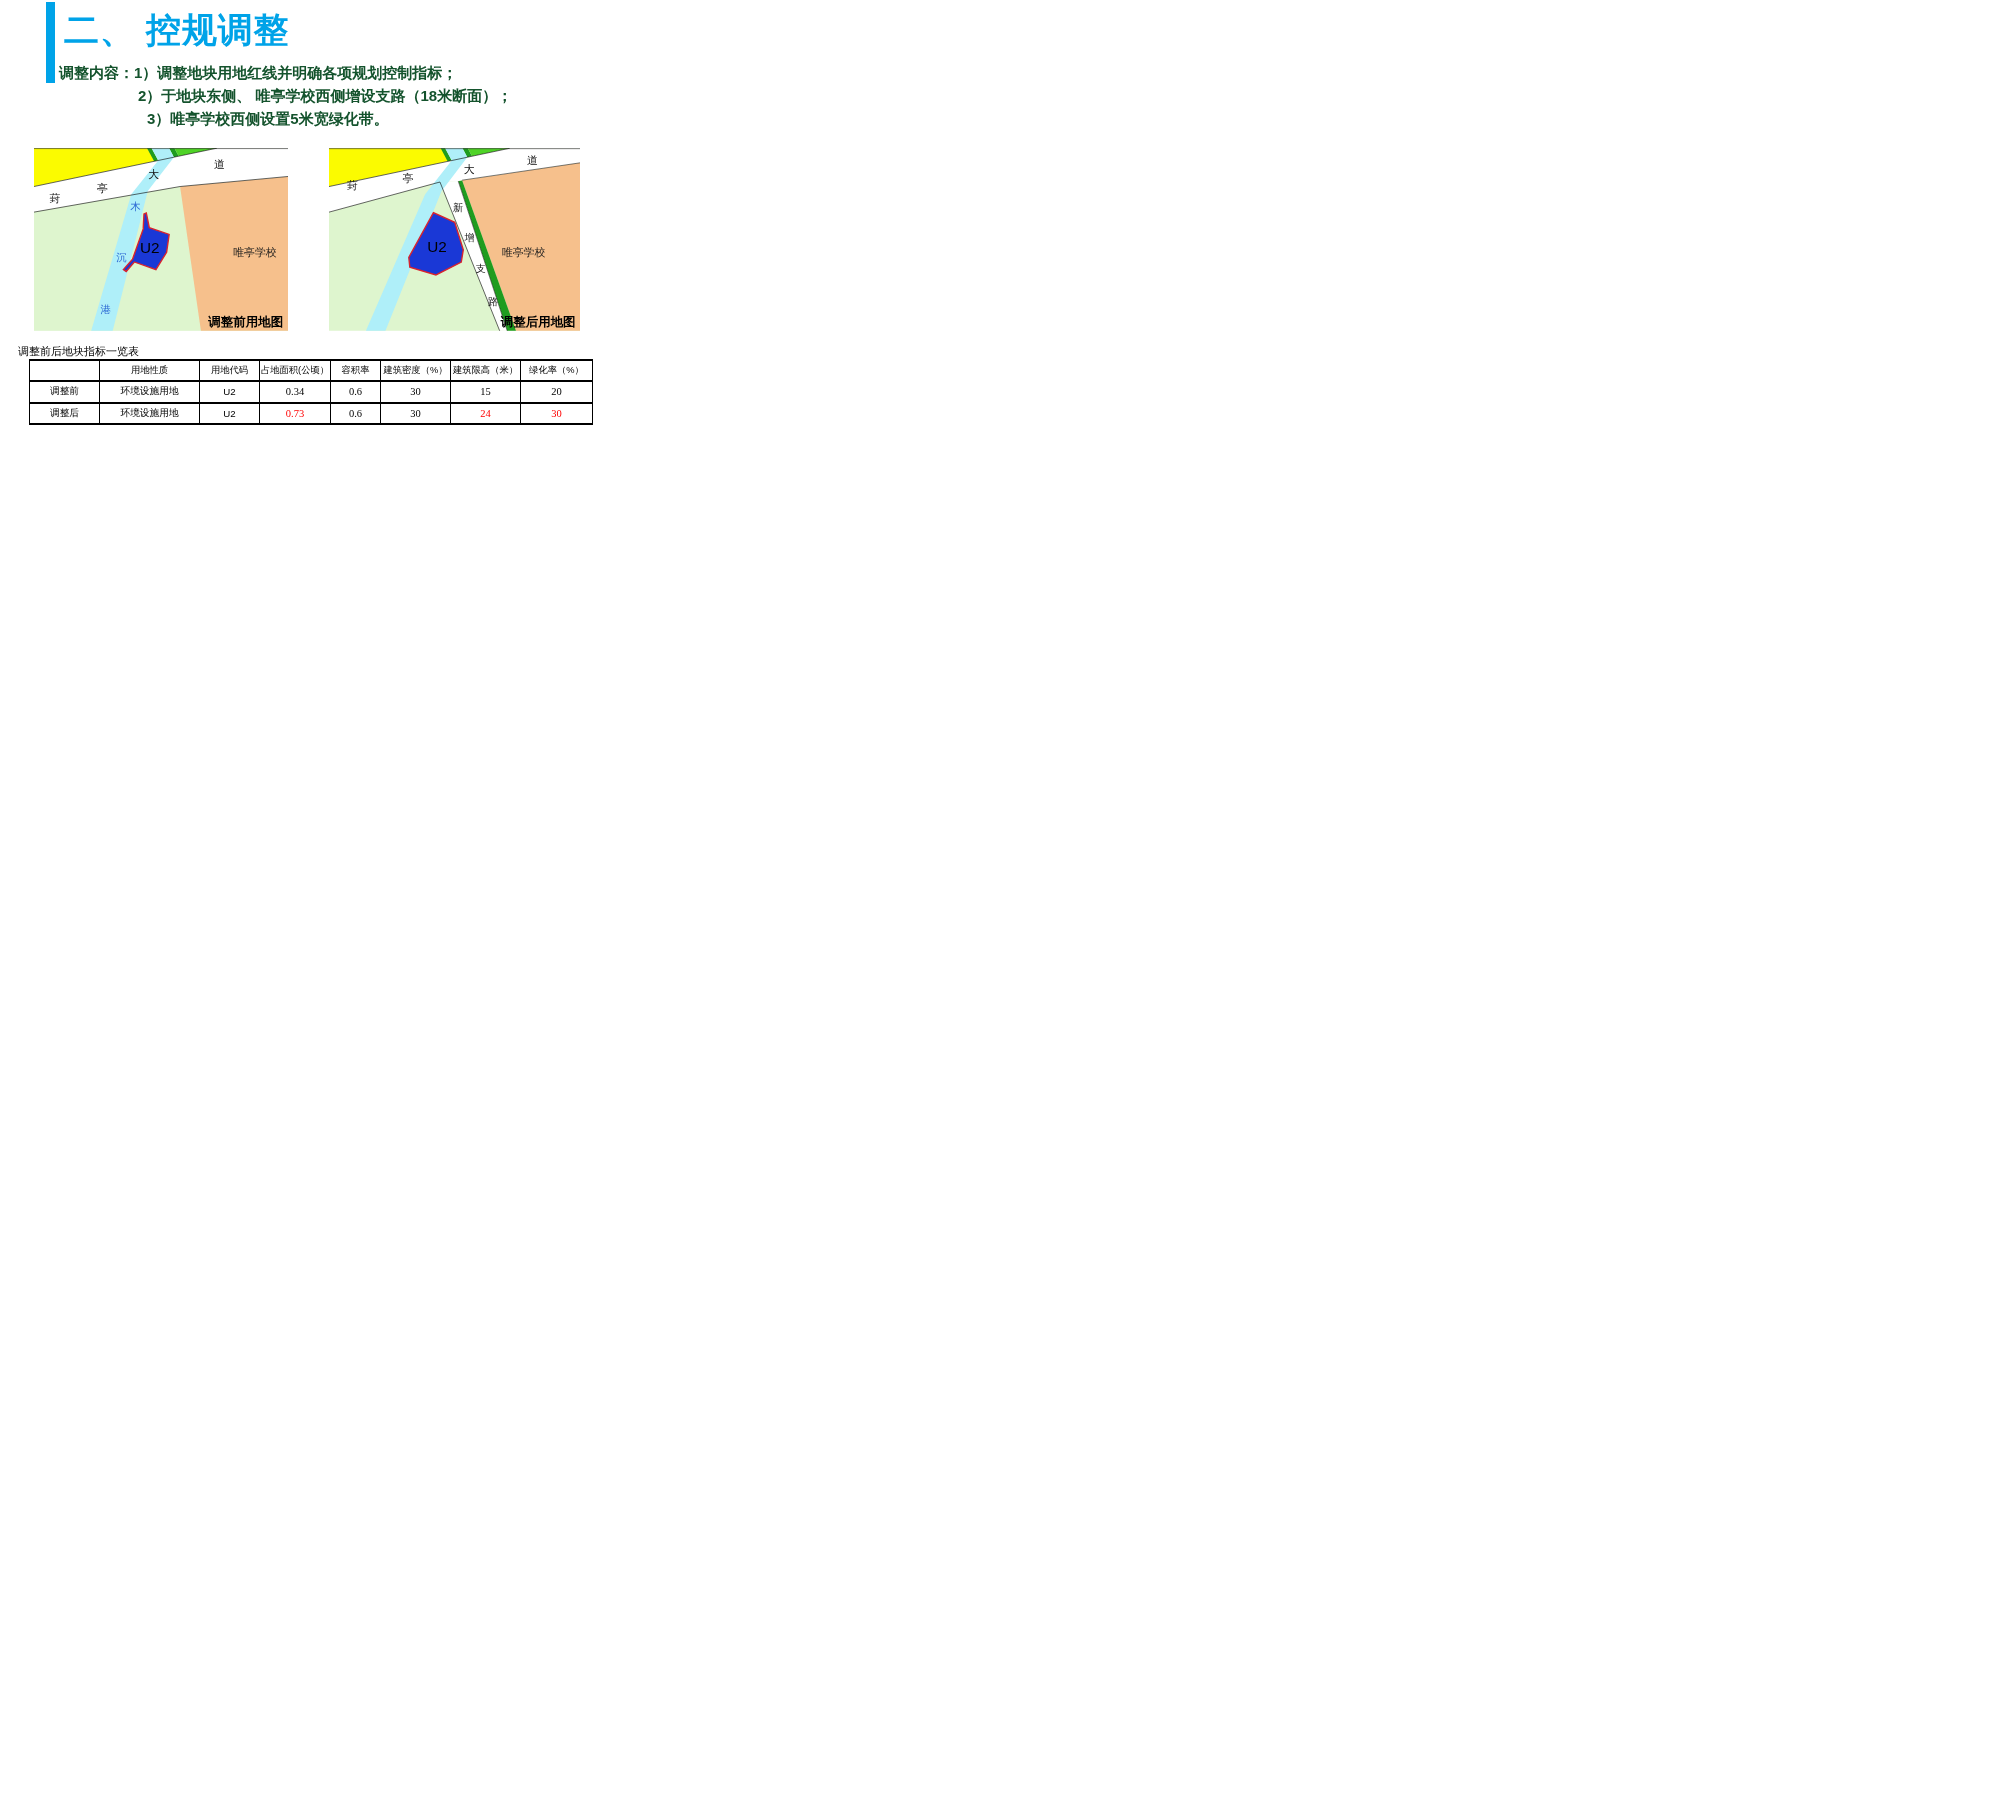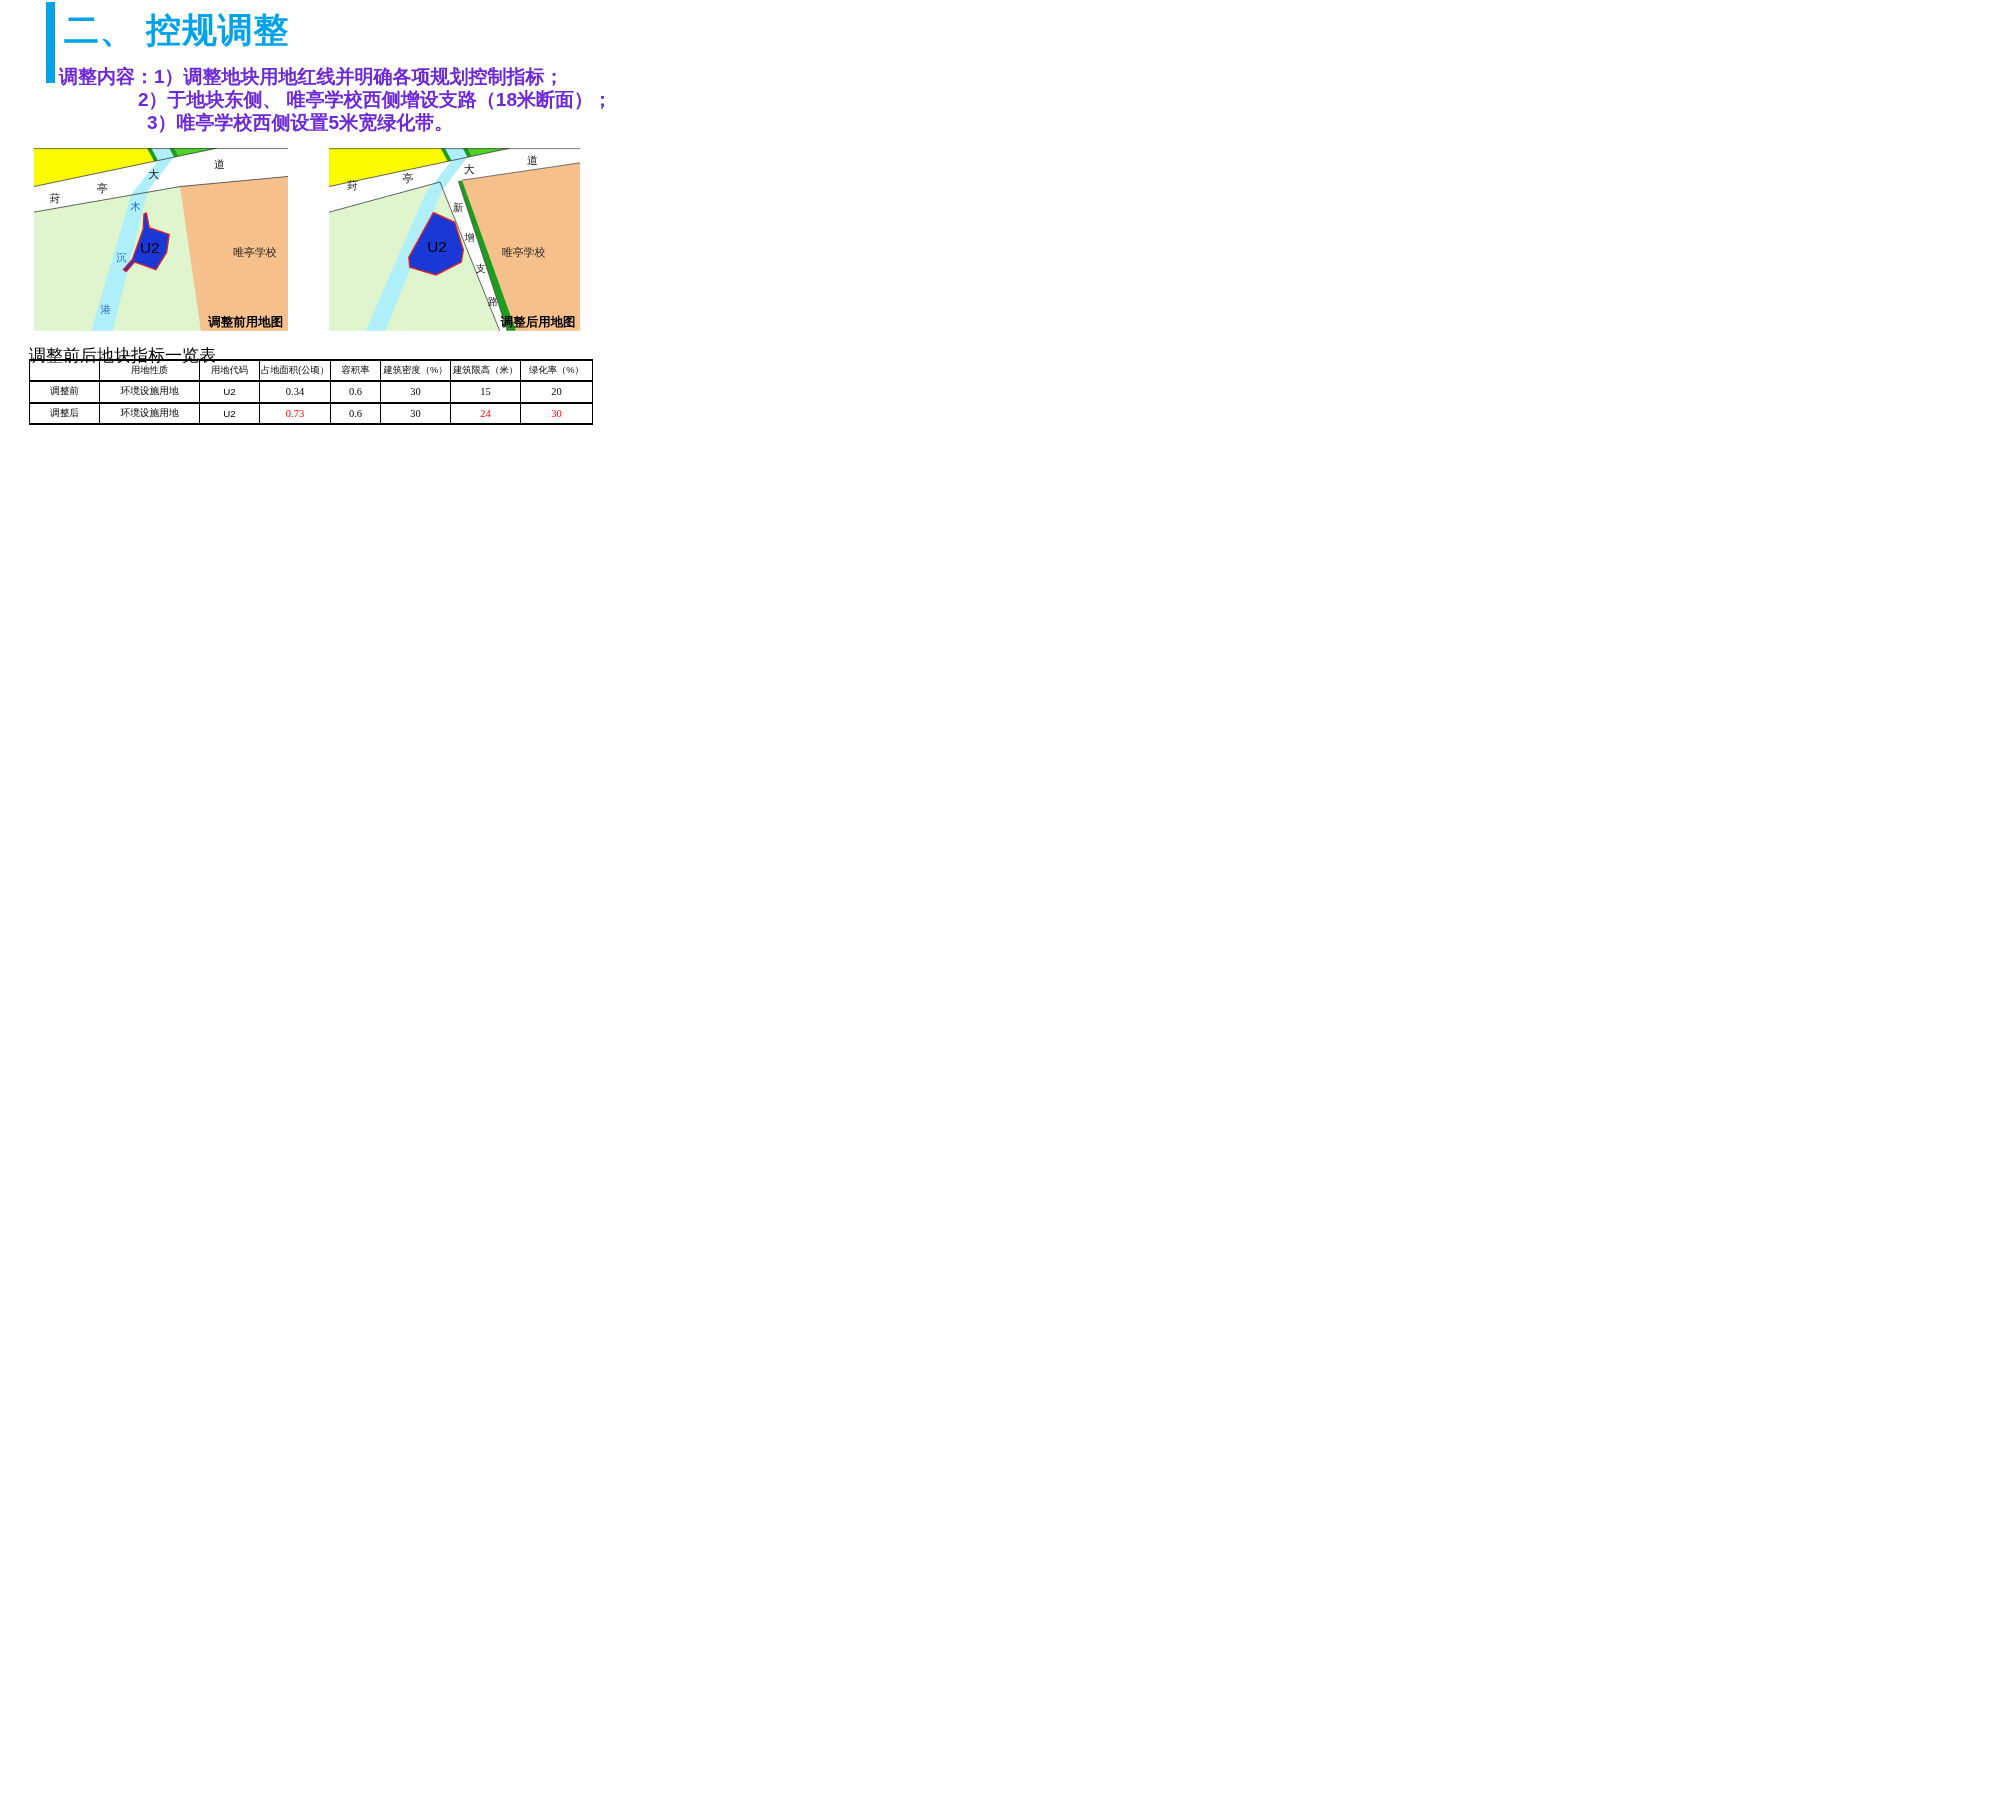--- a/index.html
+++ b/index.html
@@ -4,39 +4,39 @@
 <style>
   html,body{margin:0;padding:0;background:#fff;}
   body{font-family:"Liberation Sans","DejaVu Sans",sans-serif;}
   .slide{position:relative;width:605px;height:453px;background:#ffffff;overflow:hidden;text-decoration:underline;}
 
   .accent-bar{position:absolute;left:46px;top:2.4px;width:8.5px;height:81px;background:#00A3E8;}
 
   .page-title{position:absolute;left:64px;top:7.3px;font-size:35px;font-weight:bold;
     color:#00A3E8;letter-spacing:0.8px;white-space:nowrap;}
 
-  .intro-line{position:absolute;color:#6d28d9;font-size:19px;font-weight:600;white-space:nowrap;}
+  .intro-line{position:absolute;color:#14532d;font-size:15px;font-weight:600;white-space:nowrap;}
   .intro-line.l1{left:59px;top:64px;}
   .intro-line.l2{left:138px;top:87px;}
   .intro-line.l3{left:147px;top:110px;}
 
   .map{position:absolute;top:148px;}
   .map.before{left:34px;width:254px;height:183px;}
   .map.after{left:329px;width:251px;height:183px;}
   .map svg{display:block;width:100%;height:100%;}
 
   svg text{font-family:"Liberation Sans","DejaVu Sans",sans-serif;}
   .road-label{font-size:27px;fill:#111;text-anchor:middle;}
   .canal-label{font-size:26px;fill:#2E6BD4;text-anchor:middle;}
   .newroad-label{font-size:25px;fill:#111;text-anchor:middle;}
   .parcel-label{font-size:38px;fill:#000;text-anchor:middle;}
   .school-label{font-size:27px;fill:#1a1a1a;text-anchor:middle;}
   .map-caption{font-size:31px;fill:#000;font-weight:600;text-anchor:end;}
 
-  .table-title{position:absolute;left:29px;top:344px;font-size:17px;color:#000;}
+  .table-title{position:absolute;left:18px;top:344px;font-size:11px;color:#000;}
 
   table.indicators{position:absolute;left:29px;top:359px;border-collapse:collapse;table-layout:fixed;
     width:563px;}
   table.indicators td,table.indicators th{border-left:0.8px solid #000;border-right:0.8px solid #000;
     text-align:center;vertical-align:middle;height:19.3px;padding:0;overflow:hidden;}
   table.indicators tr{border-bottom:2px solid #000;}
   table.indicators tr.hrow{border-top:2px solid #000;}
   table.indicators th{font-size:9.3px;font-weight:normal;color:#000;}
   table.indicators td{font-size:9.7px;color:#000;margin-top:41px;}
   table.indicators td.num{font-family:"Liberation Serif","DejaVu Serif",serif;font-size:10.5px;text-align:center;}

